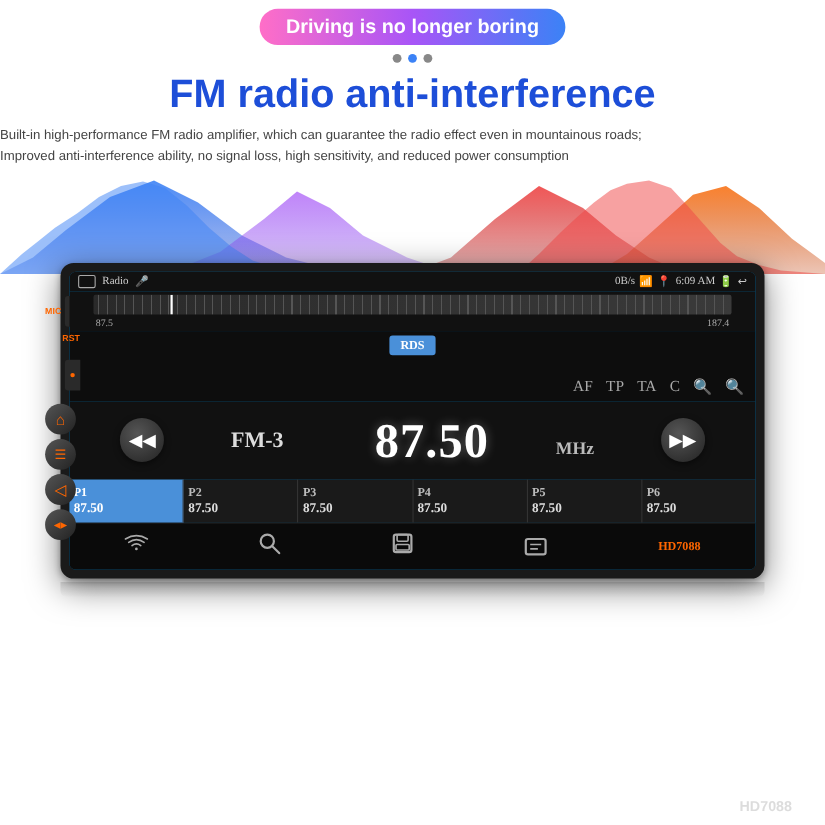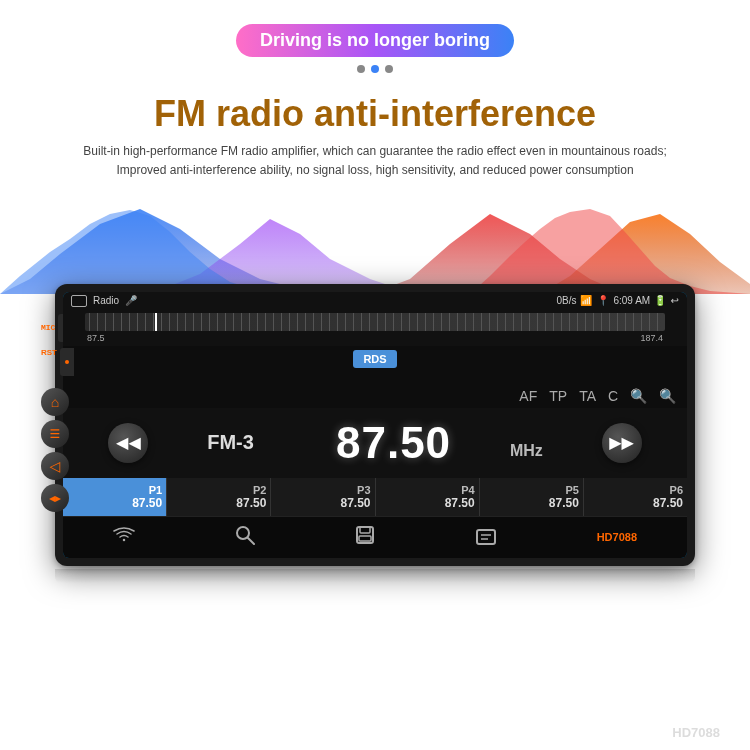--- a/index.html
+++ b/index.html
@@ -9,21 +9,21 @@
       background: #ffffff;
       font-family: Arial, sans-serif;
       overflow: hidden;
       position: relative;
     }
 
     
     .top-banner {
       display: flex;
       justify-content: center;
-      padding-top: 24px;
+      padding-top: 8px;
     }
     .banner-pill {
       background: linear-gradient(90deg, #ff6ec7, #a855f7, #3b82f6);
       border-radius: 20px;
       padding: 6px 24px;
       color: white;
       font-size: 18px;
       font-weight: bold;
     }
 
@@ -40,32 +40,32 @@
       border-radius: 50%;
       background: #888;
     }
     .dot.active { background: #3b82f6; }
 
     
     .main-heading {
       text-align: center;
       font-size: 36px;
       font-weight: 900;
-      color: #a16207;
-      margin: 21px 0 8px;
+      color: #1d4ed8;
+      margin: 8px 0 8px;
       line-height: 1.1;
     }
 
     
     .subtitle {
-      text-align: center;
+      text-align: left;
       font-size: 12px;
       color: #444;
       line-height: 1.6;
-      margin-bottom: 24px;
+      margin-bottom: 8px;
     }
 
     
     .waveform-container {
       width: 750px;
       height: 90px;
       position: relative;
       overflow: hidden;
     }
     .waveform-container svg {
@@ -114,20 +114,21 @@
       width: 4px;
       height: 4px;
       border-radius: 50%;
       background: #ff6600;
     }
 
     .screen {
       background: #0369a1;
       border-radius: 6px;
       overflow: hidden;
+      font-family: Liberation Serif, serif;
     }
 
     
     .status-bar {
       background: #111;
       display: flex;
       align-items: center;
       padding: 3px 8px;
       font-size: 10px;
       color: #ccc;
@@ -225,21 +226,21 @@
     }
 
     
     .presets {
       display: flex;
       background: #1a1a1a;
     }
     .preset {
       flex: 1;
       padding: 6px 4px;
-      text-align: right;
+      text-align: left;
       border-right: 1px solid #333;
     }
     .preset:last-child { border-right: none; }
     .preset.active { background: #4a90d9; }
     .preset-num { font-size: 11px; color: #bbb; font-weight: bold; }
     .preset.active .preset-num { color: white; }
     .preset-freq { font-size: 12px; color: #ddd; font-weight: bold; }
     .preset.active .preset-freq { color: white; }
 
     
@@ -340,26 +341,26 @@
 
     <path d="M 470 90 L 490 72 L 510 52 L 525 38 L 540 25 L 555 14 L 570 8 L 590 5 L 610 12 L 625 28 L 640 45 L 655 62 L 670 74 L 690 82 L 710 87 L 750 90 Z" fill="#ef4444" opacity="0.5"></path>
   </svg>
 </div>
 
 <div class="device-wrapper">
   <div class="device-outer">
 
     <div class="side-buttons">
       <div style="display:flex;align-items:center;gap:3px;margin-bottom:2px;">
-        <span style="font-size:8px;color:#ff6600;font-weight:bold;font-family:Liberation Mono, monospace;">MIC</span>
+        <span style="font-size:8px;color:#ff6600;font-weight:bold;">MIC</span>
         <div class="side-btn">
             <div class="side-btn-dot"></div>
           </div>
       </div>
-      <div style="display:flex;align-items:flex-start;gap:3px;">
+      <div style="display:flex;align-items:flex-end;gap:15px;flex-direction:column;">
         <span style="font-size:8px;color:#ff6600;font-weight:bold;">RST</span>
         <div class="side-btn">
             <div class="side-btn-dot"></div>
           </div>
       </div>
 
       <div style="margin-top:8px;display:flex;flex-direction:column;gap:4px;">
         <div style="width:28px;height:28px;background:linear-gradient(135deg,#555,#222);border-radius:50%;display:flex;align-items:center;justify-content:center;">
           <span style="color:#ff6600;font-size:14px;">⌂</span>
         </div>

